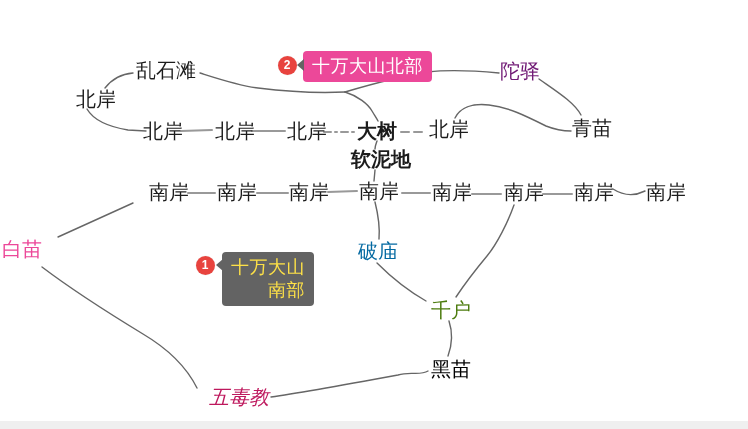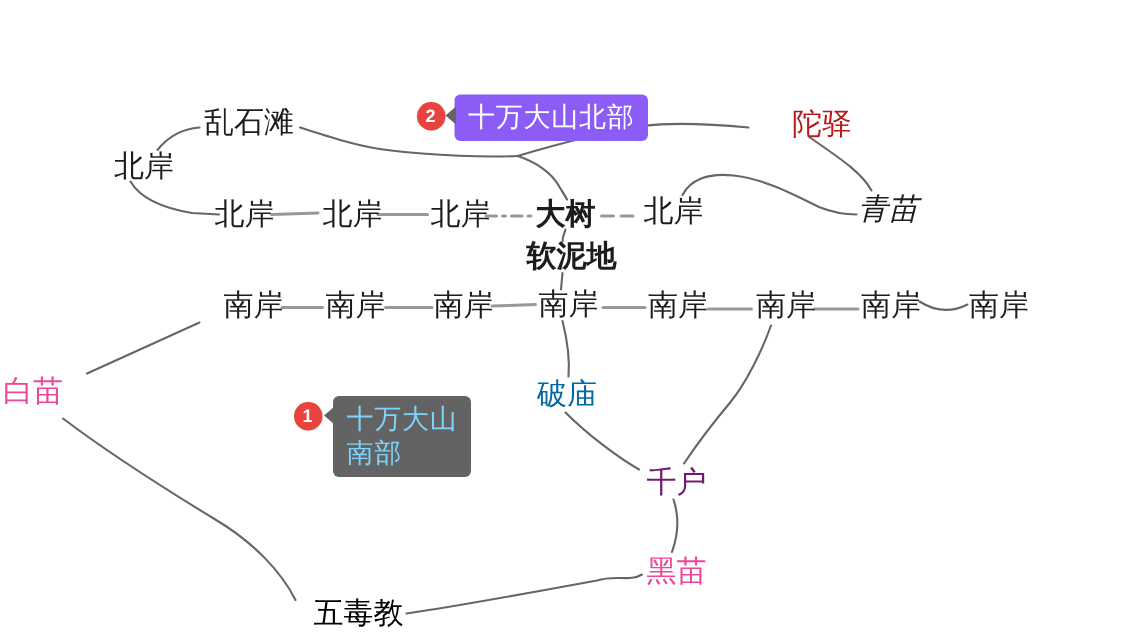--- a/index.html
+++ b/index.html
@@ -1,21 +1,21 @@
 <!DOCTYPE html>
 <html><head>
 <meta charset="utf-8">
 <style>
   html,body{margin:0;padding:0;}
   body{
     width:748px;height:429px;overflow:hidden;background:#ffffff;
     font-family:"Liberation Serif","DejaVu Serif",serif;
     position:relative;
   }
-  .stage{position:absolute;left:0;top:12px;width:748px;height:348px;}
+  .stage{position:absolute;left:0;top:0;width:748px;height:348px;}
   #edge-svg{position:absolute;left:0;top:0;width:748px;height:429px;}
   .node{
     position:absolute;font-size:20px;line-height:20px;white-space:pre;
     letter-spacing:0px;color:#1c1c1c;
   }
   .badge{
     position:absolute;width:19px;height:19px;border-radius:50%;
     color:#fff;font-size:12px;line-height:19px;text-align:center;
     font-family:"Liberation Sans","DejaVu Sans",sans-serif;font-weight:bold;
     box-shadow:0 0 0 0.5px rgba(0,0,0,0.05);
@@ -69,38 +69,38 @@
       <path d="M 455,118 C 460,108 472,103 489,105 C 508,107 526,116 546,126 C 556,130 564,131 571,131" fill="none" stroke="#666666" stroke-width="1.4" stroke-linecap="round"></path>
     </svg>
   <div id="nodes-layer">
       <div class="node" style="left: 136px; top: 60px; color: rgb(28, 28, 28);">乱石滩</div>
       <div class="node" style="left: 76px; top: 89px; color: rgb(28, 28, 28);">北岸</div>
       <div class="node" style="left: 143px; top: 121px; color: rgb(28, 28, 28);">北岸</div>
       <div class="node" style="left: 215px; top: 121px; color: rgb(28, 28, 28);">北岸</div>
       <div class="node" style="left: 287px; top: 121px; color: rgb(28, 28, 28);">北岸</div>
       <div class="node" style="left: 357px; top: 121px; color: rgb(28, 28, 28); font-weight: bold;">大树</div>
       <div class="node" style="left: 429px; top: 119px; color: rgb(28, 28, 28);">北岸</div>
-      <div class="node" style="left: 500px; top: 61px; color: #b91c1c; margin-left: 28px;">陀驿</div>
-      <div class="node" style="left: 572px; top: 118px; color: rgb(28, 28, 28); font-style: italic;">青苗</div>
+      <div class="node" style="left: 500px; top: 61px; color: #701a75;">陀驿</div>
+      <div class="node" style="left: 572px; top: 118px; color: rgb(28, 28, 28);">青苗</div>
       <div class="node" style="left: 351px; top: 149px; color: rgb(28, 28, 28); font-weight: bold;">软泥地</div>
       <div class="node" style="left: 149px; top: 182px; color: rgb(28, 28, 28);">南岸</div>
       <div class="node" style="left: 217px; top: 182px; color: rgb(28, 28, 28);">南岸</div>
       <div class="node" style="left: 289px; top: 182px; color: rgb(28, 28, 28);">南岸</div>
       <div class="node" style="left: 359px; top: 181px; color: rgb(28, 28, 28);">南岸</div>
       <div class="node" style="left: 432px; top: 182px; color: rgb(28, 28, 28);">南岸</div>
       <div class="node" style="left: 504px; top: 182px; color: rgb(28, 28, 28);">南岸</div>
       <div class="node" style="left: 574px; top: 182px; color: rgb(28, 28, 28);">南岸</div>
       <div class="node" style="left: 646px; top: 182px; color: rgb(28, 28, 28);">南岸</div>
       <div class="node" style="left: 2px; top: 239px; color: #ec4899;">白苗</div>
       <div class="node" style="left: 358px; top: 241px; color: #0369a1;">破庙</div>
-      <div class="node" style="left: 431px; top: 300px; color: #701a75;">千户</div>
-      <div class="node" style="left: 431px; top: 359px; color: #ec4899;">黑苗</div>
-      <div class="node" style="left: 209px; top: 387px; color: #000000;">五毒教</div>
+      <div class="node" style="left: 431px; top: 300px; color: #4d7c0f;">千户</div>
+      <div class="node" style="left: 431px; top: 359px; color: #000000;">黑苗</div>
+      <div class="node" style="left: 209px; top: 387px; color: #be185d; font-style: italic;">五毒教</div>
     </div>
   <div id="markers-layer">
       <div class="badge" style="left: 195.5px; top: 255.5px; background: rgb(232, 67, 62);">1</div>
-      <div class="tip" style="left: 222px; top: 252px; background: rgb(99, 99, 99); color: #7dd3fc;">十万大山
+      <div class="tip" style="left: 222px; top: 252px; background: rgb(99, 99, 99); color: #fde047; text-align: right;">十万大山
 南部<div class="tip-arrow" style="top: 7px; border-right-color: rgb(99, 99, 99);"></div></div>
       <div class="badge" style="left: 277.5px; top: 55.5px; background: rgb(232, 67, 62);">2</div>
-      <div class="tip" style="left: 303px; top: 51px; background: #8b5cf6; color: rgb(255, 255, 255);">十万大山北部<div class="tip-arrow" style="top: 8px; border-right-color: rgb(99, 99, 99);"></div></div>
+      <div class="tip" style="left: 303px; top: 51px; background: #ec4899; color: rgb(255, 255, 255);">十万大山北部<div class="tip-arrow" style="top: 8px; border-right-color: rgb(99, 99, 99);"></div></div>
     </div>
   <div class="hscroll" style="background: rgb(239, 239, 239);"></div>
 </div>
 
 </body></html>

